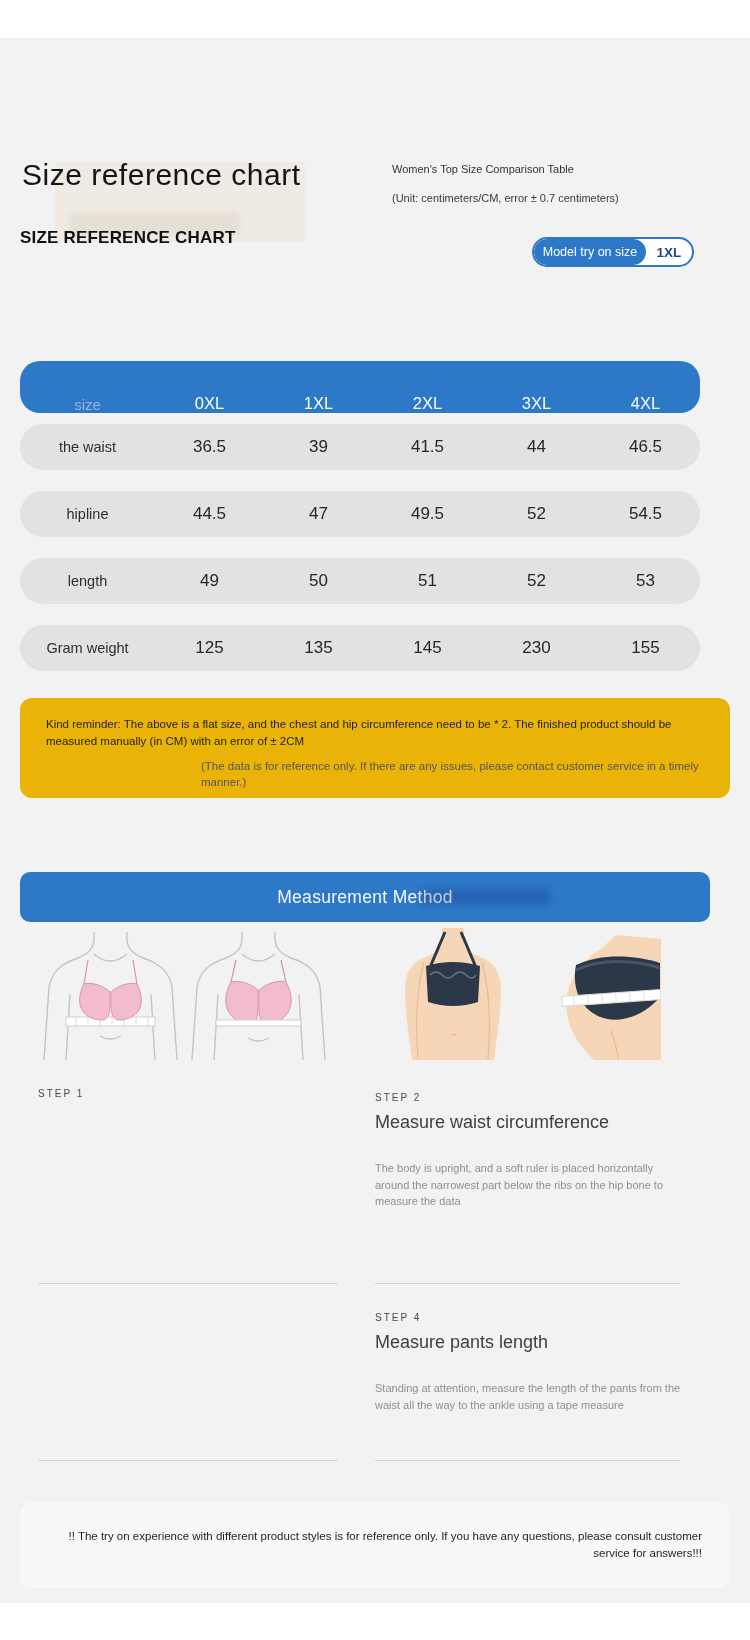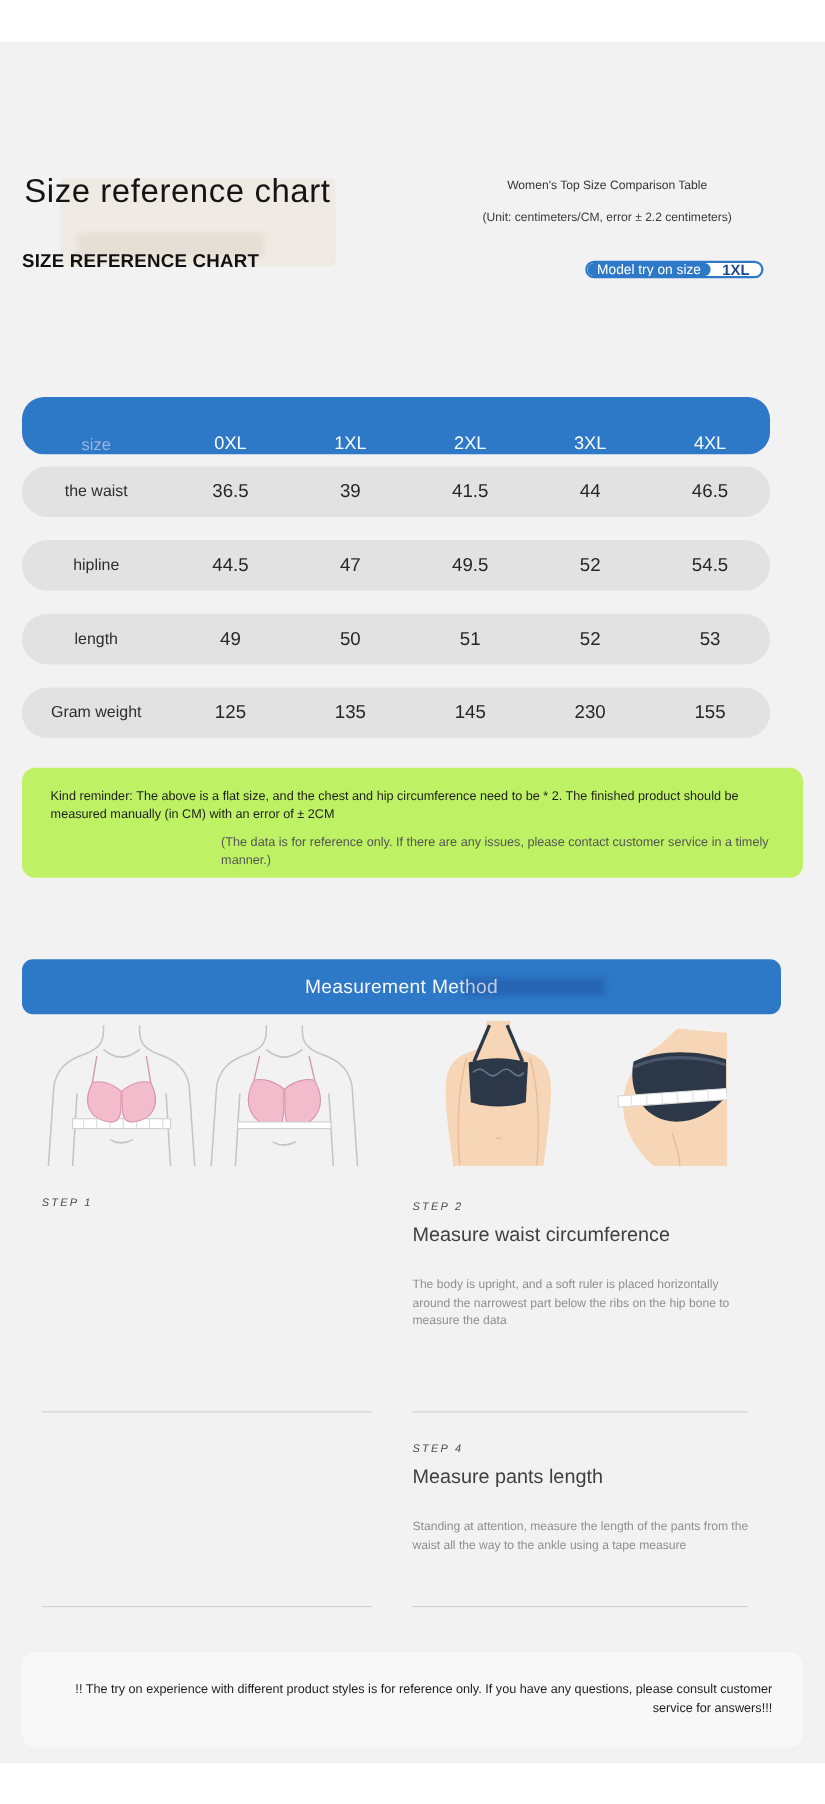--- a/index.html
+++ b/index.html
@@ -5,53 +5,53 @@
   html,body{margin:0;padding:0;}
   body{font-family:"Liberation Sans","DejaVu Sans",sans-serif;background:#ffffff;}
   .page{position:relative;width:750px;height:1640px;background:#ffffff;overflow:hidden;}
   .content-bg{position:absolute;left:0;top:38px;width:750px;height:1565px;background:#f2f2f2;}
 
   
   .title-backdrop{position:absolute;left:55px;top:162px;width:250px;height:80px;background:#ece5d9;opacity:.55;border-radius:4px;}
   .title-smudge{position:absolute;left:70px;top:212px;width:170px;height:22px;background:#d8d0c2;opacity:.45;filter:blur(3px);}
   .title-script{position:absolute;left:22px;top:158px;font-size:30px;font-weight:400;color:#141414;letter-spacing:.5px;}
   .title-caps{position:absolute;left:20px;top:228px;font-size:17px;font-weight:700;color:#111;letter-spacing:.2px;}
-  .hdr-right{position:absolute;right:38px;top:163px;width:320px;text-align:center;}
+  .hdr-right{position:absolute;right:38px;top:163px;width:320px;text-align:left;}
   .hdr-sub{font-size:11px;color:#333;}
   .hdr-unit{margin-top:17px;font-size:11px;color:#3a3a3a;}
-  .tryon-pill{position:absolute;right:56px;top:237px;width:162px;height:16px;box-sizing:border-box;border:2px solid var(--accent);border-radius:16px;background:#fff;display:flex;overflow:hidden;cursor:pointer;}
+  .tryon-pill{position:absolute;right:56px;top:237px;width:162px;height:30px;box-sizing:border-box;border:2px solid var(--accent);border-radius:16px;background:#fff;display:flex;overflow:hidden;cursor:pointer;}
   .pill-left{flex:1;background:var(--accent);border-radius:13px;color:#fff;font-size:12.5px;display:flex;align-items:center;justify-content:center;}
   .pill-right{width:46px;display:flex;align-items:center;justify-content:center;color:#1d4a8f;font-weight:700;font-size:13.5px;}
 
   
   .tbl-header{position:absolute;left:20px;top:361px;width:680px;height:52px;border-radius:20px;background:var(--accent);display:flex;align-items:flex-end;}
   .tbl-header .lbl{width:135px;text-align:center;font-size:15px;color:#9db4e0;}
   .tbl-header .cell{flex:1;text-align:center;font-size:16.5px;color:#fdfdfd;}
   .tbl-row{position:absolute;left:20px;width:680px;height:46px;border-radius:23px;background:#e2e2e2;display:flex;align-items:center;}
   .tbl-row .lbl{width:135px;text-align:center;font-size:14.5px;color:#2e2e2e;}
   .tbl-row .cell{flex:1;text-align:center;font-size:17px;color:#262626;}
   .r0{top:424px}.r1{top:491px}.r2{top:558px}.r3{top:625px}
 
   
-  .reminder{position:absolute;left:20px;top:698px;width:710px;height:100px;border-radius:12px;background:#bef264;box-sizing:border-box;padding:18px 26px 0 26px;}
+  .reminder{position:absolute;left:20px;top:698px;width:710px;height:100px;border-radius:12px;background:#eab308;box-sizing:border-box;padding:18px 26px 0 26px;}
   .reminder-main{font-size:11.5px;color:#1e1e1e;line-height:1.45;}
   .reminder-sub{margin-top:10px;margin-left:155px;width:515px;font-size:11.5px;color:#555;line-height:1.35;}
 
   
   .banner{position:absolute;left:20px;top:872px;width:690px;height:50px;border-radius:10px;background:var(--accent);display:flex;align-items:center;justify-content:center;}
   .banner-text{color:#f5f8ff;font-size:17.5px;letter-spacing:.3px;}
   .banner-smudge{position:absolute;left:58%;top:17px;width:130px;height:16px;background:rgba(10,30,110,.22);filter:blur(3px);border-radius:3px;}
 
   
   .fig{position:absolute;}
   .fig svg{display:block;}
 
   
   .step{position:absolute;}
-  .step-label{font-size:10px;letter-spacing:2px;color:#4a4a4a;font-style:italic;}
+  .step-label{font-size:10px;letter-spacing:2px;color:#4a4a4a;}
   .step-title{margin-top:9px;font-size:18px;color:#3f3f3f;}
   .step-desc{margin-top:27px;font-size:11px;line-height:1.5;color:#8f8f8f;}
   .s1{left:38px;top:1088px;width:305px;}
   .s2{left:375px;top:1092px;width:310px;}
   .s3{left:38px;top:1312px;width:305px;}
   .s4{left:375px;top:1312px;width:310px;}
   .divider{position:absolute;height:1px;background:#d2d2d2;}
   .d1{left:38px;top:1283px;width:300px;}
   .d2{left:375px;top:1283px;width:305px;}
   .d3{left:38px;top:1460px;width:300px;}
@@ -66,21 +66,21 @@
 <div class="page" style="--accent:#2d78c7">
   <div class="content-bg"></div>
 
   <div class="title-backdrop"></div>
   <div class="title-smudge"></div>
   <div class="title-script">Size reference chart</div>
   <div class="title-caps">SIZE REFERENCE CHART</div>
 
   <div class="hdr-right">
     <div class="hdr-sub">Women's Top Size Comparison Table</div>
-    <div class="hdr-unit">(Unit: centimeters/CM, error ± 2.2 centimeters)</div>
+    <div class="hdr-unit">(Unit: centimeters/CM, error ± 0.7 centimeters)</div>
   </div>
   <div class="tryon-pill">
     <div class="pill-left">Model try on size</div>
     <div class="pill-right">1XL</div>
   </div>
 
   <div class="tbl-header">
     <div class="lbl">size</div>
     <div class="cell">0XL</div>
     <div class="cell">1XL</div>

